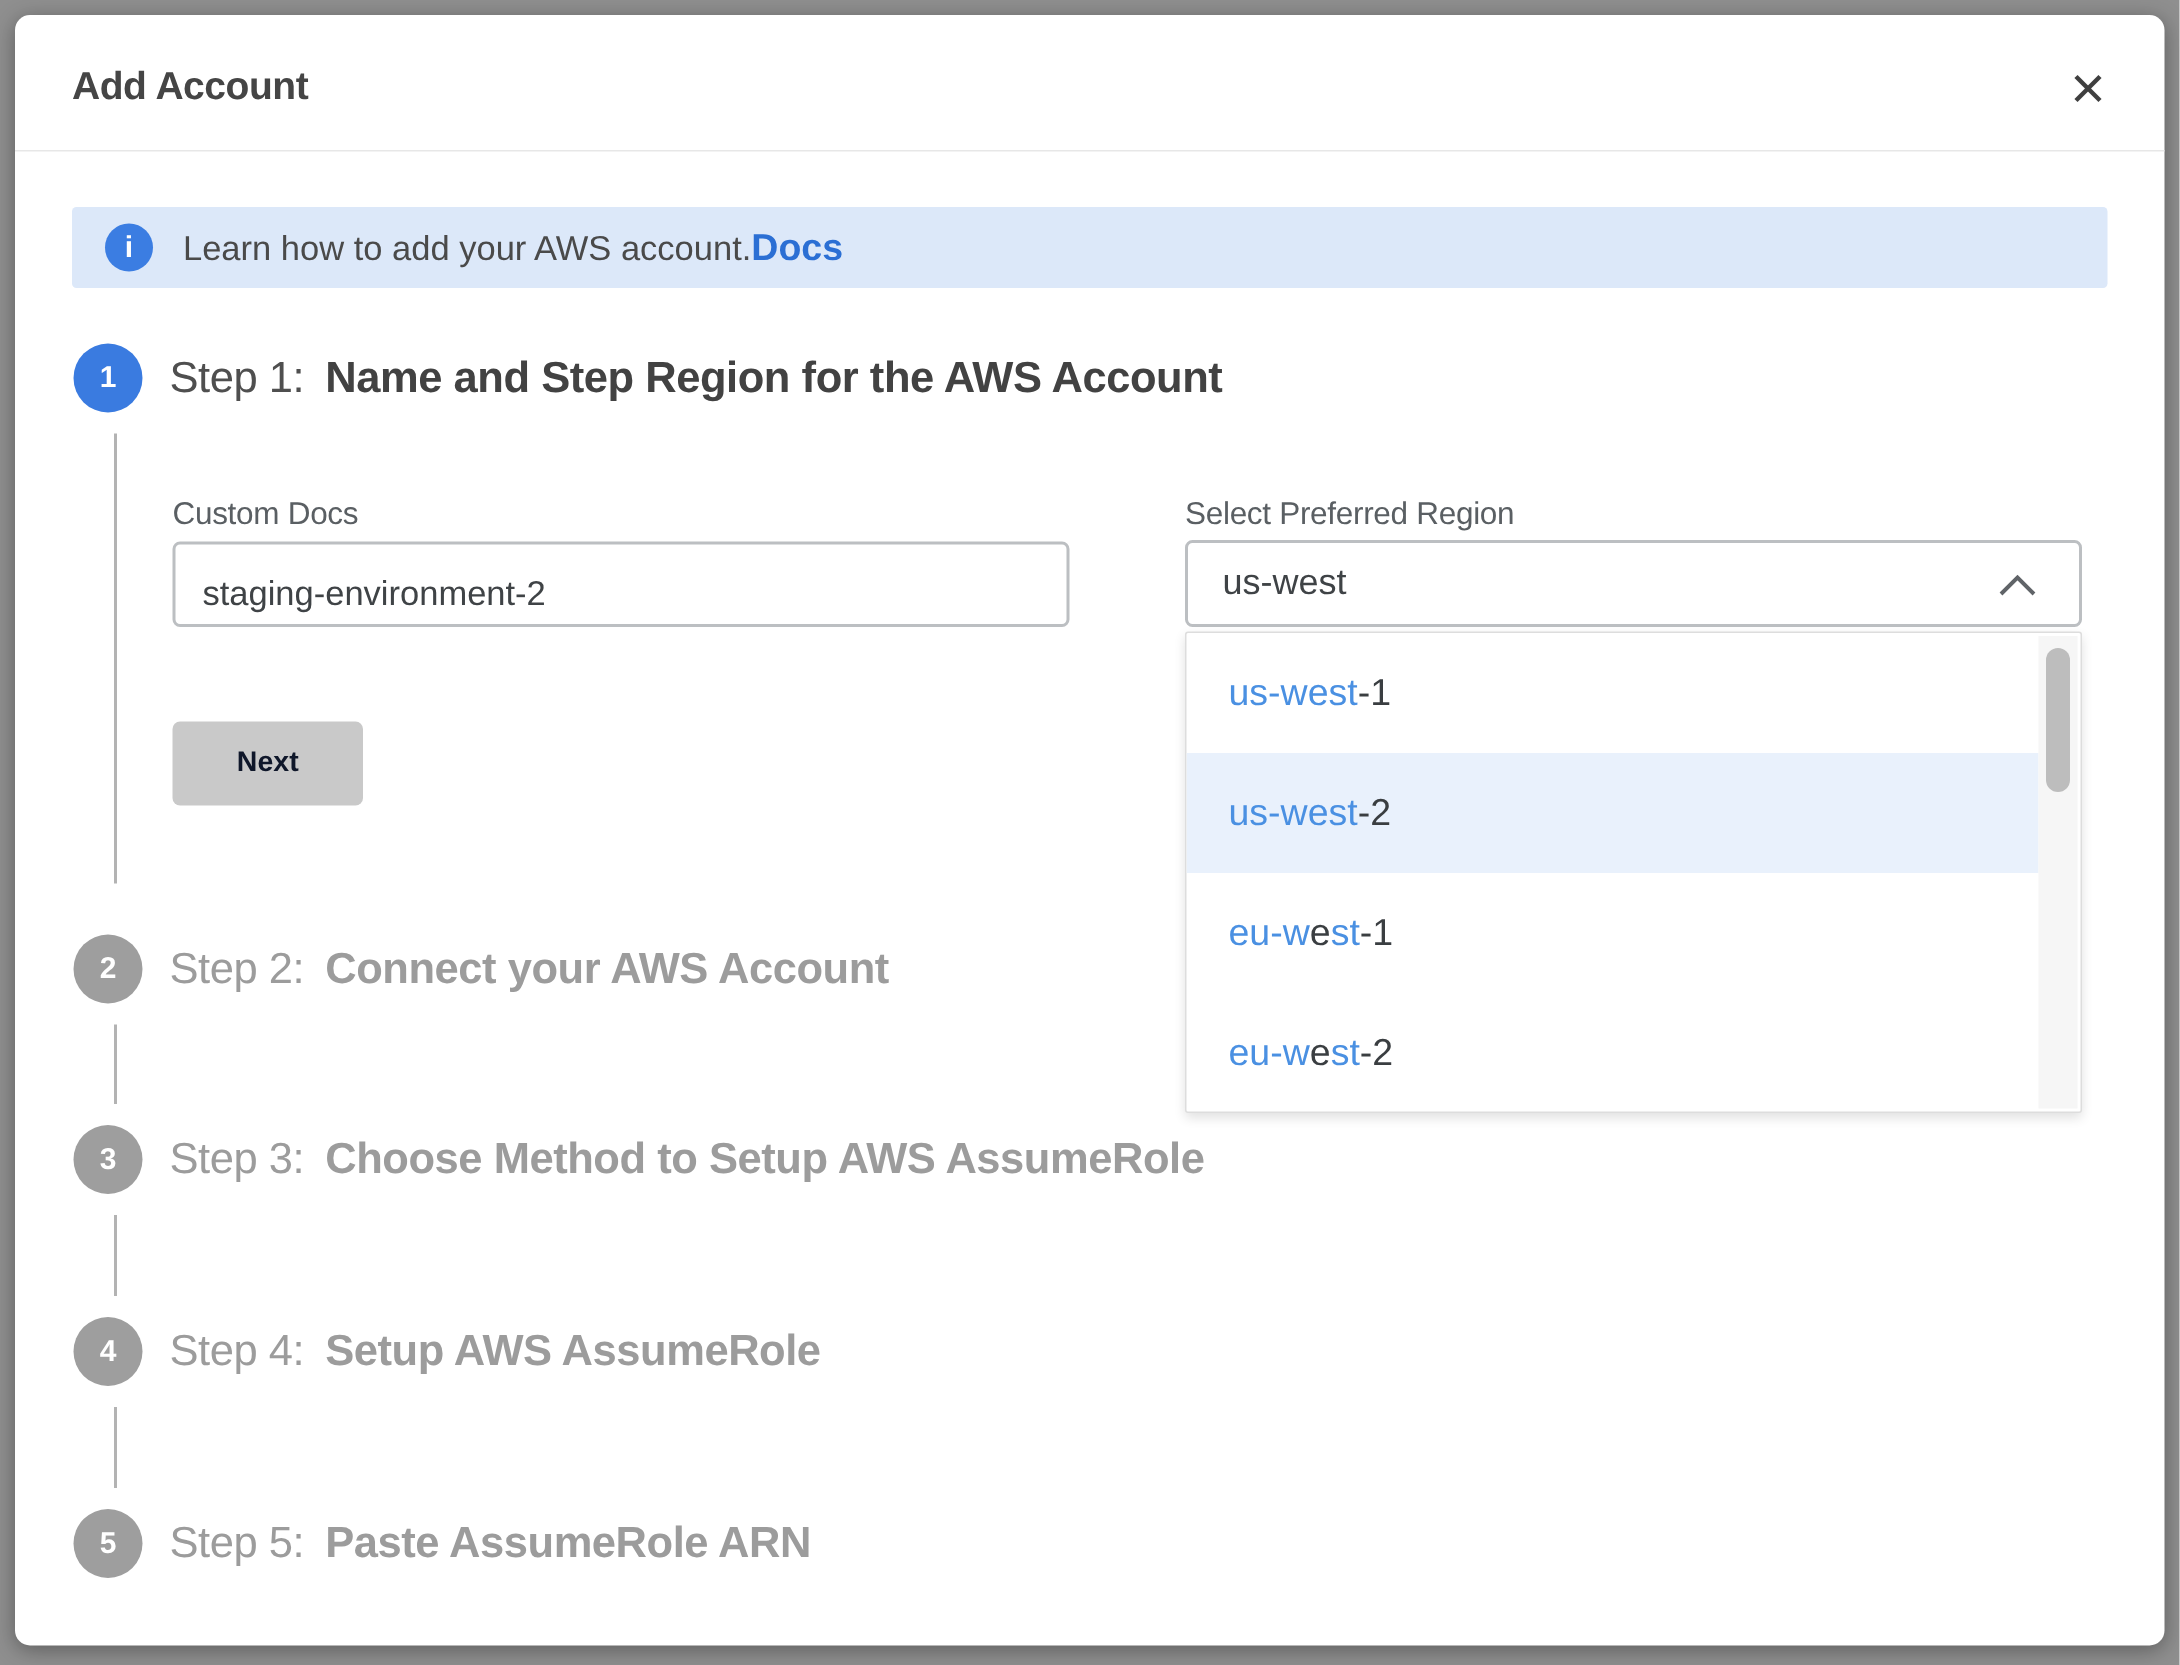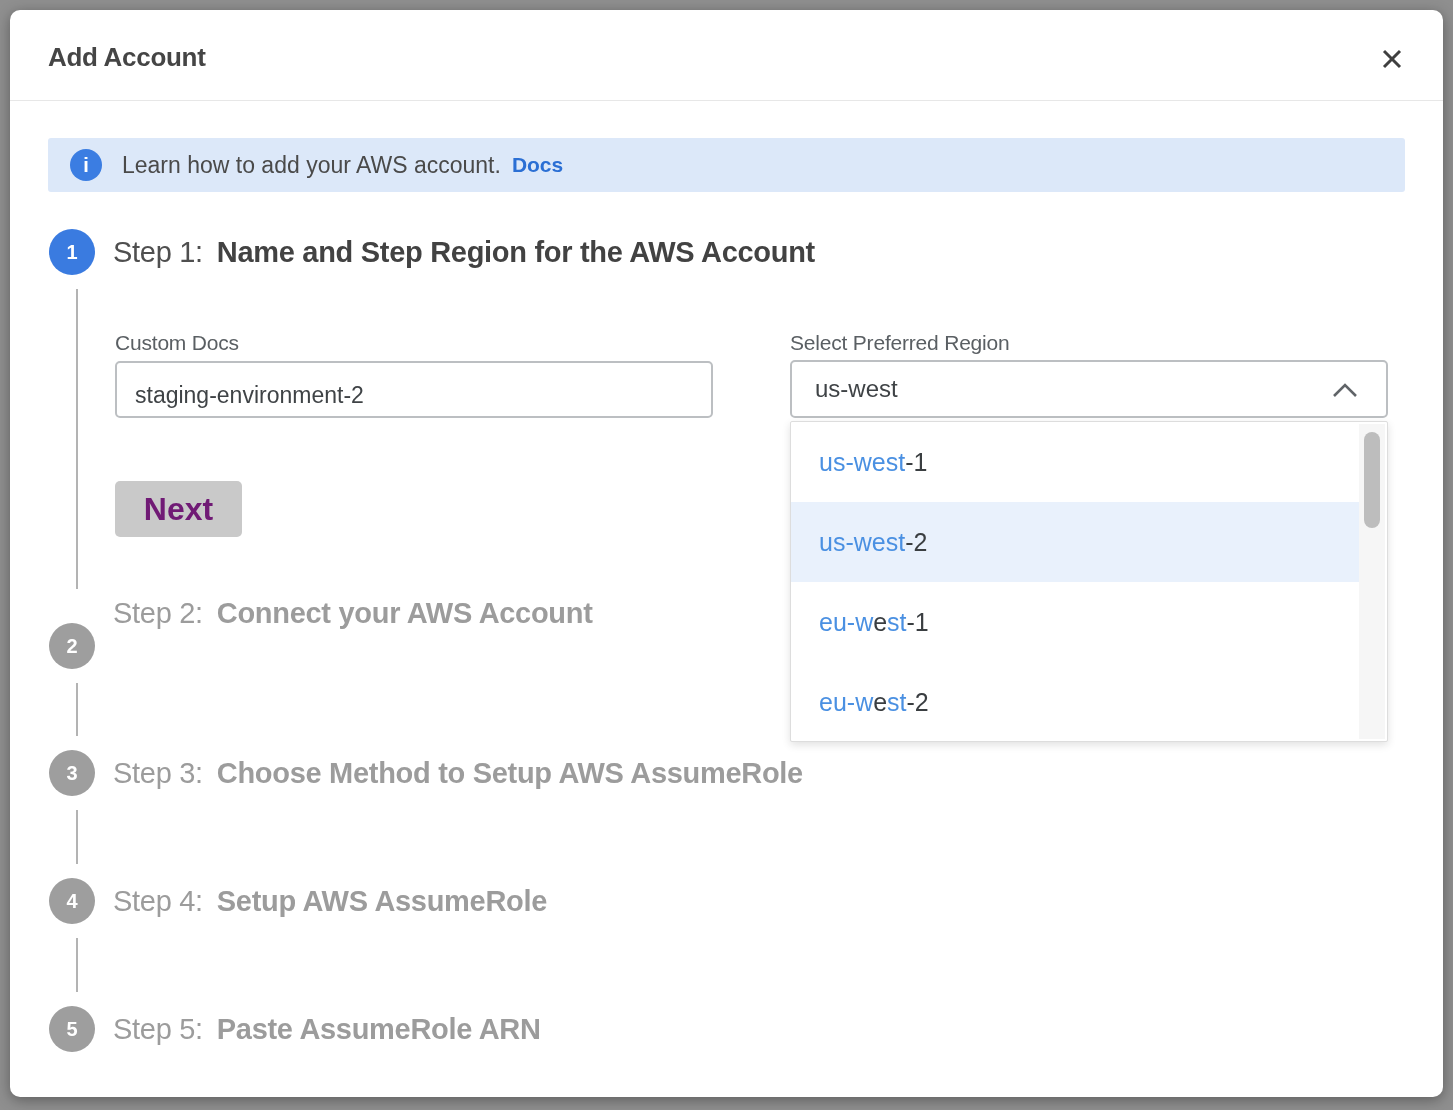--- a/index.html
+++ b/index.html
@@ -29,21 +29,21 @@
   .banner{
     position:absolute;left:38px;top:128px;width:1357px;height:54px;
     background:#dce8f9;border-radius:3px;display:flex;align-items:center;
   }
   .info-icon{
     width:32px;height:32px;border-radius:50%;margin-left:22px;
     background:#3b7de2;color:#fff;font-weight:bold;font-size:20px;
     display:flex;align-items:center;justify-content:center;flex:0 0 auto;
   }
   .banner-text{margin-left:20px;font-size:23px;color:#4a4a4a;}
-  .banner-link{margin-left:11px;font-size:21px;color:#2b6fd4;font-weight:bold;cursor:pointer;}
+  .banner-link{margin-left:0;font-size:25px;color:#2b6fd4;font-weight:bold;cursor:pointer;}
 
   .badge{
     position:absolute;left:39px;width:46px;height:46px;border-radius:50%;
     color:#fff;font-size:20px;font-weight:bold;
     display:flex;align-items:center;justify-content:center;
   }
   .badge.active{background:#3a7be0;}
   .badge.inactive{background:#9e9e9e;}
 
   .step-text{
@@ -65,21 +65,21 @@
   }
   .text-input{
     position:absolute;left:105px;top:351px;width:598px;height:57px;
     border:2px solid #bcbfc2;border-radius:5px;box-sizing:border-box;
     font-size:23px;color:#3f4346;padding:12px 0 0 18px;outline:none;
     font-family:"Liberation Sans","DejaVu Sans",sans-serif;background:#fff;
   }
   .next-btn{
     position:absolute;left:105px;top:471px;width:127px;height:56px;
     background:#c9c9c9;border:none;border-radius:5px;
-    color:#701a75;font-size:32px;font-weight:bold;cursor:default;
+    color:#0f172a;font-size:19px;font-weight:bold;cursor:default;
     font-family:"Liberation Sans","DejaVu Sans",sans-serif;
   }
   .select-box{
     position:absolute;left:780px;top:350px;width:598px;height:58px;
     border:2px solid #bcbfc2;border-radius:5px;box-sizing:border-box;
     background:#fff;display:flex;align-items:center;cursor:pointer;
   }
   .select-value{margin-left:23px;font-size:24px;color:#3f4346;}
   .chevron{position:absolute;right:28px;top:21px;}
 
@@ -159,21 +159,21 @@
       <div class="option"><span style="color: rgb(74, 144, 226);">eu-w</span><span style="color: rgb(58, 62, 65);">e</span><span style="color: rgb(74, 144, 226);">st</span><span style="color: rgb(58, 62, 65);">-1</span></div>
       <div class="option"><span style="color: rgb(74, 144, 226);">eu-w</span><span style="color: rgb(58, 62, 65);">e</span><span style="color: rgb(74, 144, 226);">st</span><span style="color: rgb(58, 62, 65);">-2</span></div>
       <div class="scroll-track">
       <div class="scroll-thumb"></div>
     </div>
   </div>
 
   <div class="badge inactive" style="top:613px;">
     <span>2</span>
   </div>
-  <div class="step-text inactive" style="top:580px;align-items:center;">
+  <div class="step-text inactive" style="top:613px;align-items:center;">
     <span class="lbl">Step 2:</span>
     <span class="ttl">Connect your AWS Account</span>
   </div>
 
   <div class="badge inactive" style="top:740px;">
     <span>3</span>
   </div>
   <div class="step-text inactive" style="top:740px;text-align:center;">
     <span class="lbl">Step 3:</span>
     <span class="ttl">Choose Method to Setup AWS AssumeRole</span>

